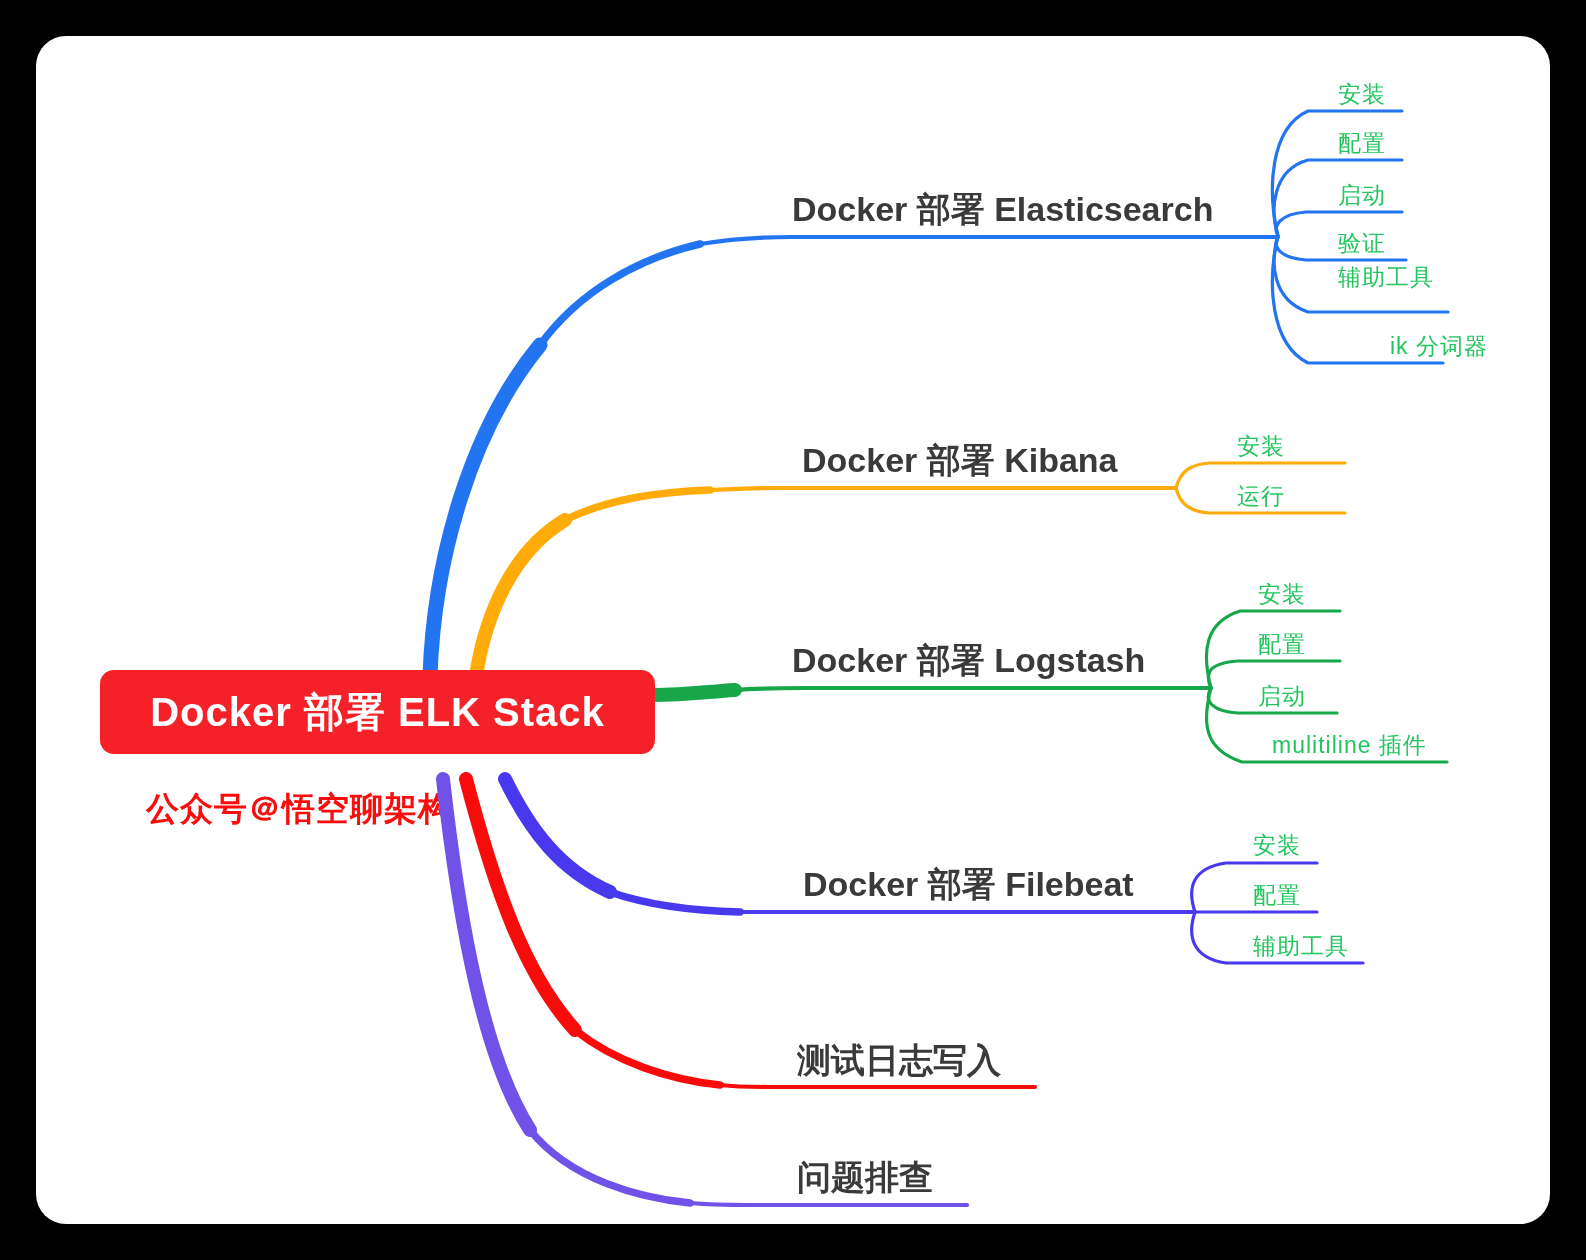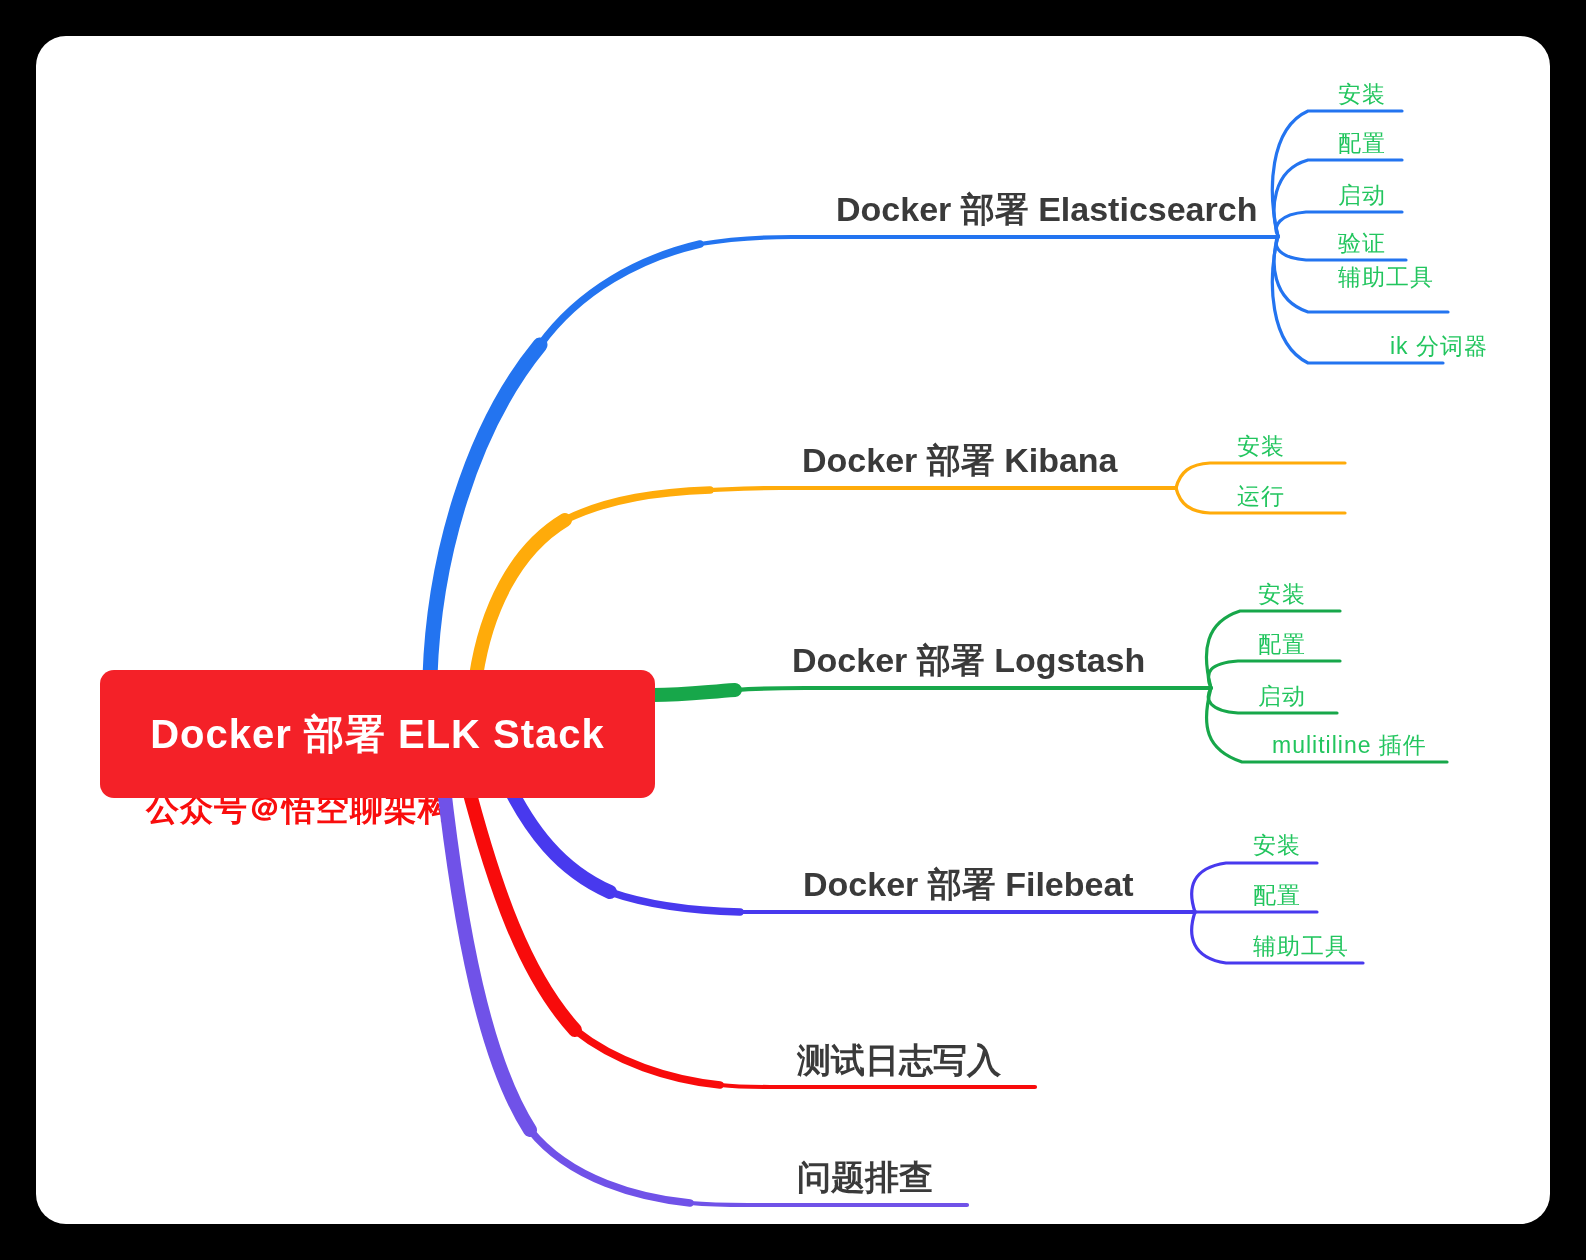--- a/index.html
+++ b/index.html
@@ -1,21 +1,21 @@
 <!DOCTYPE html>
 <html><head>
 <meta charset="utf-8">
 <style>
   html,body{margin:0;padding:0;background:#000;width:1586px;height:1260px;overflow:hidden;
     font-family:"Liberation Sans","DejaVu Sans",sans-serif;}
   .frame{position:relative;width:1586px;height:1260px;background:#000;}
   .canvas{position:absolute;left:36px;top:36px;width:1514px;height:1188px;background:#fff;border-radius:30px;}
   #edges{position:absolute;left:0;top:0;width:1586px;height:1260px;z-index:2;pointer-events:none;}
   .caption{position:absolute;left:138px;top:787px;z-index:1;font-size:33px;font-weight:700;letter-spacing:1px;white-space:nowrap;}
-  .root-node{position:absolute;left:100px;top:670px;width:555px;height:128px;border-radius:14px;z-index:3;
+  .root-node{position:absolute;left:100px;top:670px;width:555px;height:84px;border-radius:14px;z-index:3;
     display:flex;align-items:center;justify-content:center;cursor:pointer;}
   .root-node span{font-size:40px;font-weight:700;letter-spacing:1px;white-space:nowrap;}
   #labels{position:absolute;left:0;top:0;width:1586px;height:1260px;z-index:4;pointer-events:none;}
   .branch-label{position:absolute;font-size:34px;font-weight:700;color:#3A3A3A;line-height:40px;white-space:nowrap;pointer-events:auto;cursor:pointer;}
   .child-label{position:absolute;font-size:23px;font-weight:500;color:#22c55e;line-height:25px;letter-spacing:1px;white-space:nowrap;pointer-events:auto;cursor:pointer;}
 </style>
 </head>
 <body>
 
 <div class="frame">
@@ -56,21 +56,21 @@
       <path d="M443,779 C460,930 485,1060 530,1130" fill="none" stroke="#7052E8" stroke-width="14" stroke-linecap="round"></path>
       <path d="M530,1130 C570,1180 640,1198 690,1203" fill="none" stroke="#7052E8" stroke-width="7.5" stroke-linecap="round"></path>
       <path d="M690,1203 C712,1205 728,1205 748,1205 L967,1205" fill="none" stroke="#7052E8" stroke-width="4.2" stroke-linecap="round"></path>
     </svg>
 
   <div class="root-node" style="background: rgb(244, 33, 40);">
     <span style="color: rgb(255, 255, 255);">Docker 部署 ELK Stack</span>
   </div>
 
   <div id="labels">
-      <div class="branch-label" style="left: 792px; top: 189px; margin-left: 44px;">Docker 部署 Elasticsearch</div>
+      <div class="branch-label" style="left: 792px; top: 189px;">Docker 部署 Elasticsearch</div>
       <div class="child-label" style="left: 1338px; top: 82px;">安装</div>
       <div class="child-label" style="left: 1338px; top: 131px;">配置</div>
       <div class="child-label" style="left: 1338px; top: 183px;">启动</div>
       <div class="child-label" style="left: 1338px; top: 231px;">验证</div>
       <div class="child-label" style="left: 1338px; top: 267px; font-family: Liberation Mono, monospace;">辅助工具</div>
       <div class="child-label" style="left: 1390px; top: 334px;">ik 分词器</div>
       <div class="branch-label" style="left: 802px; top: 440px;">Docker 部署 Kibana</div>
       <div class="child-label" style="left: 1237px; top: 434px;">安装</div>
       <div class="child-label" style="left: 1237px; top: 484px; font-family: Liberation Serif, serif;">运行</div>
       <div class="branch-label" style="left: 792px; top: 640px;">Docker 部署 Logstash</div>

